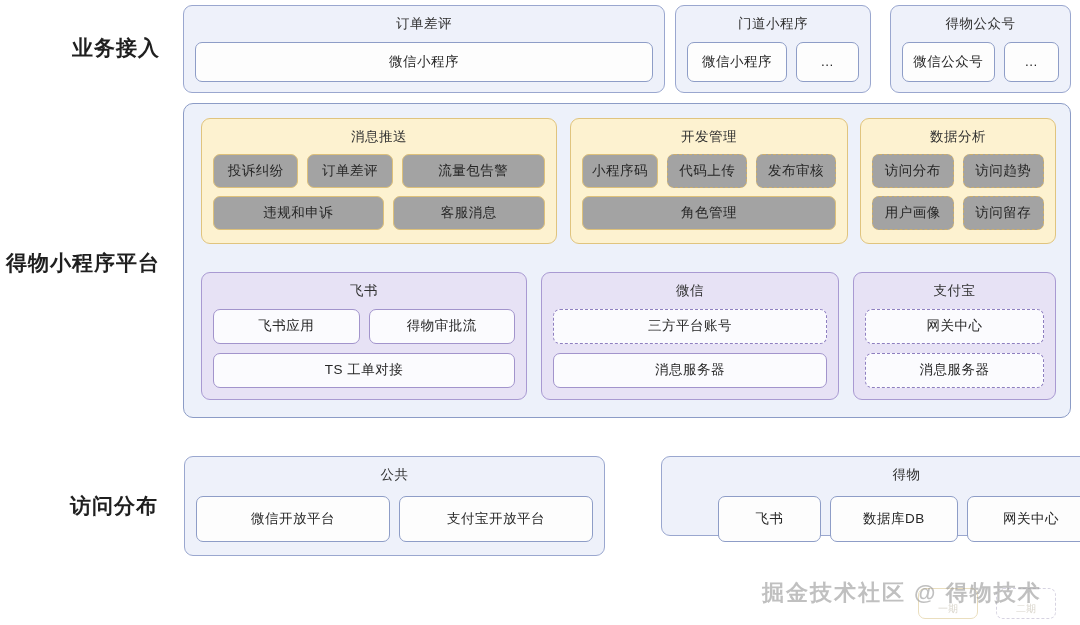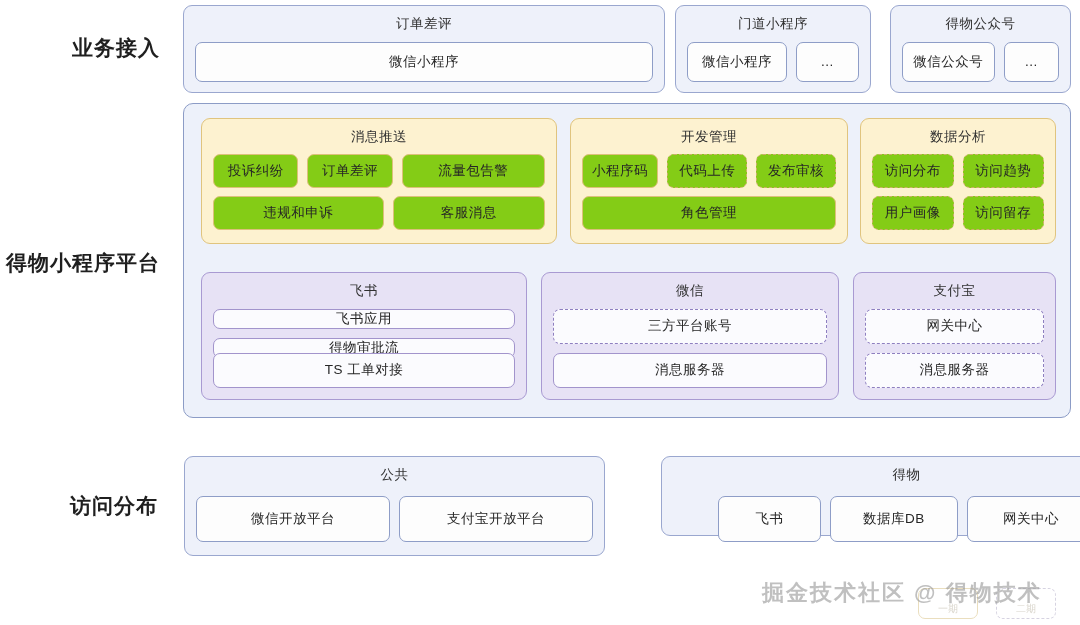--- a/index.html
+++ b/index.html
@@ -76,21 +76,21 @@
   
   .yellow-group {
     background: #fdf2d0;
     border: 1.5px solid #e0c47e;
   }
   .yellow-chip {
     border: 1.4px solid #ddc versions;
   }
   .yellow-chip {
     border: 1.4px solid #ddc07a;
-    background: #84cc16;
+    background: #a3a3a3;
   }
   .yellow-chip.dashed {
     border: 1.6px dashed #cdae6a;
   }
 
   
   .purple-group {
     background: #e7e2f5;
     border: 1.5px solid #a99ad2;
   }
@@ -212,21 +212,21 @@
     <div class="chip yellow-chip dashed" style="flex:1;">访问趋势</div>
   </div>
   <div class="row" style="margin-top:8px; height:34px;">
     <div class="chip yellow-chip dashed" style="flex:1;">用户画像</div>
     <div class="chip yellow-chip dashed" style="flex:1;">访问留存</div>
   </div>
 </div>
 
 <div class="group purple-group" style="left:201px; top:272px; width:326px; height:128px;">
   <div class="group-title">飞书</div>
-  <div class="row" style="margin-top:11px; height:35px;flex-direction:column;">
+  <div class="row" style="margin-top:11px; height:35px;">
     <div class="chip purple-chip" style="flex:1;">飞书应用</div>
     <div class="chip purple-chip" style="flex:1;">得物审批流</div>
   </div>
   <div class="row" style="margin-top:9px; height:35px;">
     <div class="chip purple-chip" style="flex:1;">TS 工单对接</div>
   </div>
 </div>
 
 <div class="group purple-group" style="left:541px; top:272px; width:298px; height:128px;">
   <div class="group-title">微信</div>

